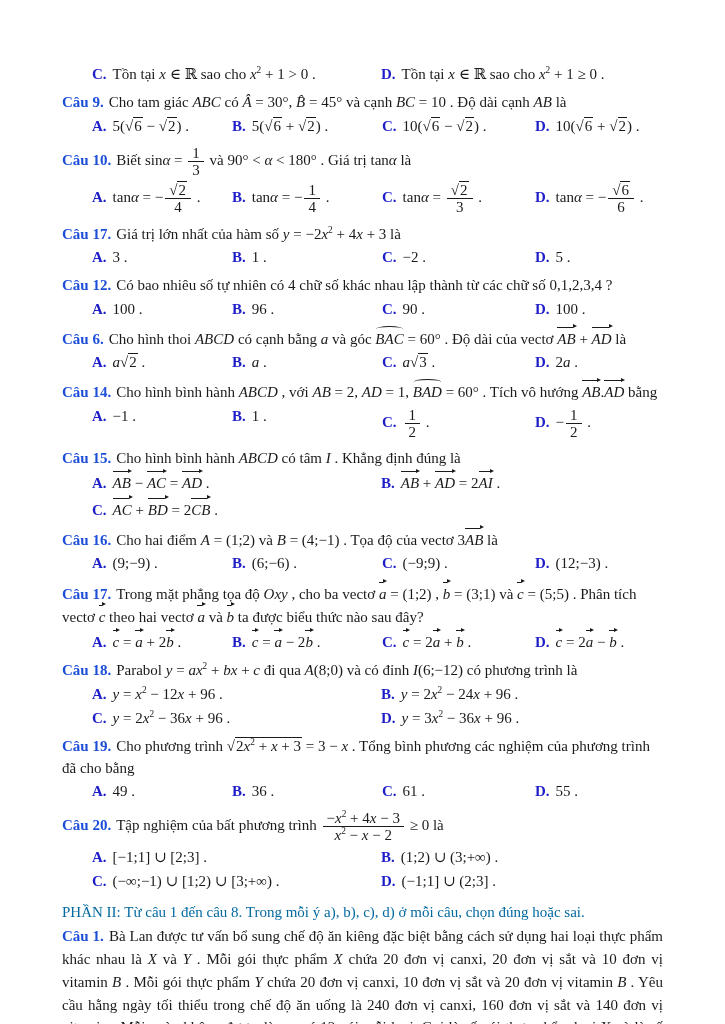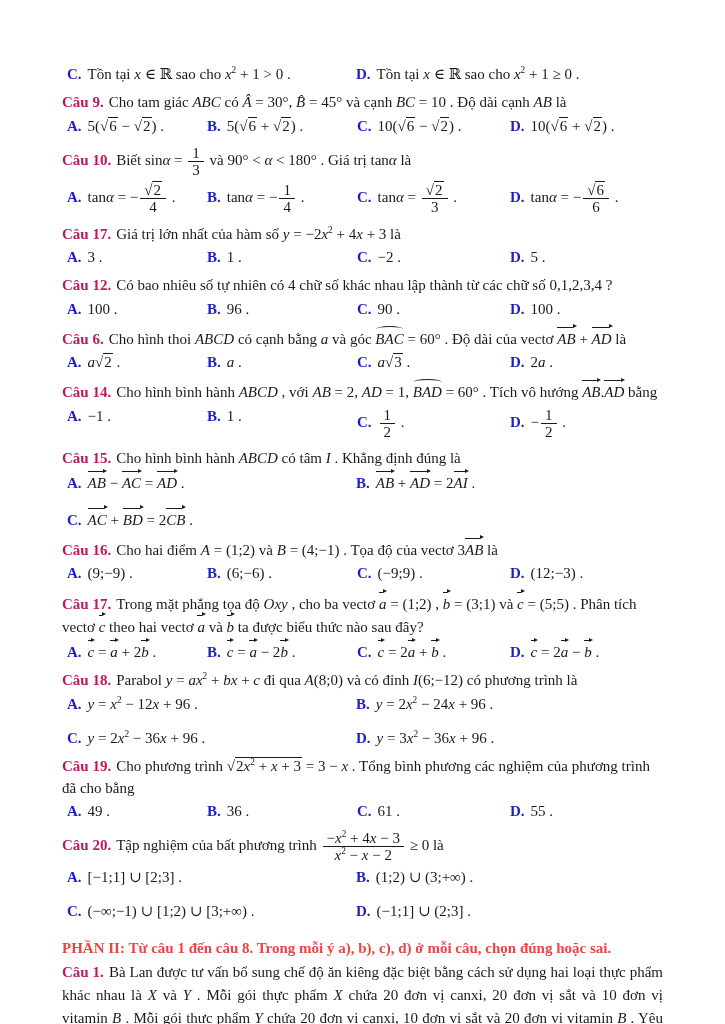--- a/index.html
+++ b/index.html
@@ -6,42 +6,42 @@
   body{
     width:725px;height:1024px;
     font-family:"Liberation Serif","DejaVu Serif",serif;
     font-size:15px;color:#1a1a1a;
   }
   .page{
     box-sizing:border-box;width:725px;height:1024px;
     padding:64px 62px 34px 62px;
     display:flex;flex-direction:column;overflow:hidden;background:#fff;
   }
-  .ql{color:#be185d;font-weight:bold;margin-right:5px;white-space:nowrap;}
+  .ql{color:#1d4ed8;font-weight:bold;margin-right:5px;white-space:nowrap;}
   .ol{color:#1e1ec8;font-weight:bold;margin-right:6px;}
   .q{margin-top:7px;}
   .stem{line-height:1.42;}
-  .optrow{margin-left:5px;display:grid;line-height:1.42;margin-top:2px;row-gap:13px;}
+  .optrow{margin-left:30px;display:grid;line-height:1.42;margin-top:2px;row-gap:3px;}
   .opts4{grid-template-columns:140px 150px 153px 1fr;}
   .opts2{grid-template-columns:289px 1fr;}
   .opt{white-space:nowrap;}
   sup{font-size:0.62em;line-height:0;}
   i{font-family:"Liberation Serif",serif;}
   .sq{border-top:1.2px solid currentColor;padding:0 1px;}
   .frac{display:inline-block;text-align:center;vertical-align:middle;line-height:1.08;margin:1px 2px;}
   .frac .num{display:block;padding:0 4px;border-bottom:1.2px solid currentColor;}
   .frac .den{display:block;padding:0 4px;}
   .vec{position:relative;display:inline-block;margin-top:2px;}
   .vec::after{content:"";position:absolute;left:0;right:3px;top:-2px;border-top:1.1px solid currentColor;}
   .vec::before{content:"";position:absolute;right:-1px;top:-4.5px;width:0;height:0;
     border-left:4px solid currentColor;border-top:2.5px solid transparent;border-bottom:2.5px solid transparent;}
   .arc{position:relative;display:inline-block;margin-top:2px;}
   .arc::after{content:"";position:absolute;left:1px;right:1px;top:-3px;height:5px;
     border-top:1.3px solid currentColor;border-radius:50% 50% 0 0;}
-  .part2-heading{color:#ef4444;font-weight:bold;margin-top:16px;line-height:1.4;}
+  .part2-heading{color:#0369a1;font-weight:normal;margin-top:10px;line-height:1.4;}
   .para{margin:2px 0 0 0;text-align:justify;line-height:1.52;}
 </style>
 </head>
 <body>
 
 <div class="page">
 
   <div class="optrow opts2" style="margin-top:0;">
     <div class="opt"><b class="ol">C.</b><span>Tồn tại <i>x</i> ∈ ℝ sao cho <i>x</i><sup>2</sup> + 1 &gt; 0 .</span></div>
     <div class="opt"><b class="ol">D.</b><span>Tồn tại <i>x</i> ∈ ℝ sao cho <i>x</i><sup>2</sup> + 1 ≥ 0 .</span></div>

